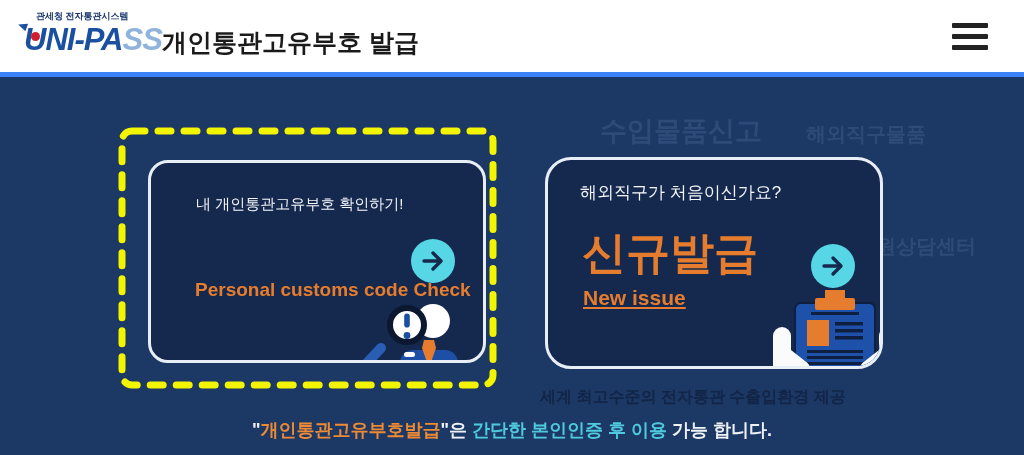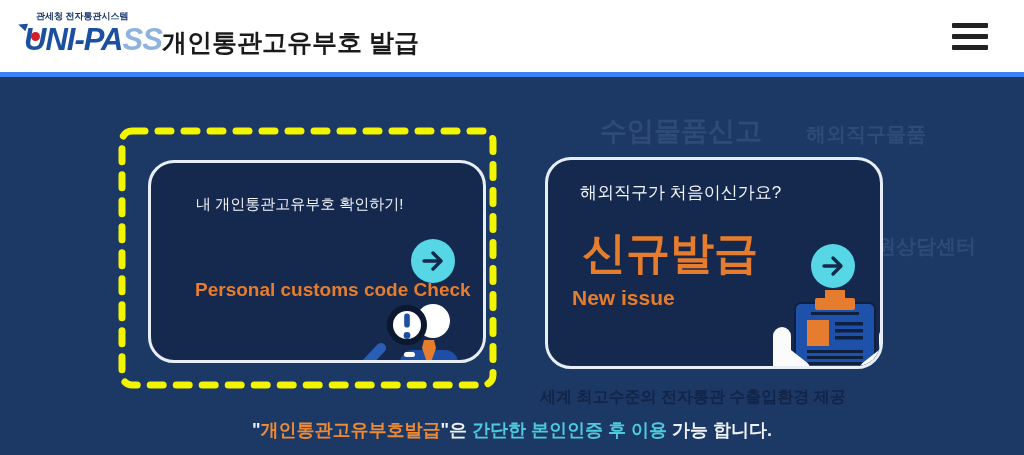--- a/index.html
+++ b/index.html
@@ -31,31 +31,31 @@
   .wm{position:absolute;font-weight:bold;color:rgba(155,185,225,0.14);white-space:nowrap;}
   .wm-import{left:600px;top:38px;font-size:27px;}
   .wm-overseas{left:806px;top:46px;font-size:20px;}
   .wm-counsel{left:856px;top:158px;font-size:20px;}
   .wm-slogan{left:540px;top:312px;font-size:16px;color:rgba(8,18,42,0.5);}
 
   .dash-frame{position:absolute;left:118px;top:52px;width:379px;height:262px;z-index:1;pointer-events:none;}
 
   .card{position:absolute;background:#15294e;border:3px solid #e8eef6;border-radius:26px;
         overflow:hidden;box-sizing:border-box;cursor:pointer;z-index:2;}
-  .card-check{left:148px;top:85px;width:338px;height:203px;}
+  .card-check{left:148px;top:85px;width:338px;height:203px;border-radius:20px;}
   .card-new{left:545px;top:82px;width:338px;height:212px;text-align:center;}
 
   .check-subtitle{position:absolute;left:45px;top:32px;font-size:15px;color:#f4f6fa;}
   .big-title{position:absolute;color:#e67d2e;font-weight:bold;white-space:nowrap;}
   .check-title{left:45px;top:56px;font-size:46px;}
   .sub-en{position:absolute;color:#e67d2e;font-weight:bold;white-space:nowrap;}
   .check-en{left:44px;top:116px;font-size:19px;}
   .new-q{position:absolute;left:32px;top:20px;font-size:17px;line-height:1.55;color:#f4f6fa;}
   .new-title{left:34px;top:64px;font-size:44px;}
-  .new-en{left:24px;top:126px;font-size:21px;}
+  .new-en{left:35px;top:126px;font-size:21px;text-decoration:underline;}
 
   .arrow-btn{position:absolute;width:44px;height:44px;border-radius:50%;background:#57d7e6;
              display:flex;align-items:center;justify-content:center;cursor:pointer;}
   .card-check .arrow-btn{left:260px;top:76px;}
   .card-new .arrow-btn{left:263px;top:84px;}
 
   .person-ill{position:absolute;left:210px;top:135px;width:105px;height:70px;}
   .clip-ill{position:absolute;left:225px;top:127px;width:124px;height:88px;}
 
   .footer-note{position:absolute;left:0;top:343px;width:1024px;text-align:center;

